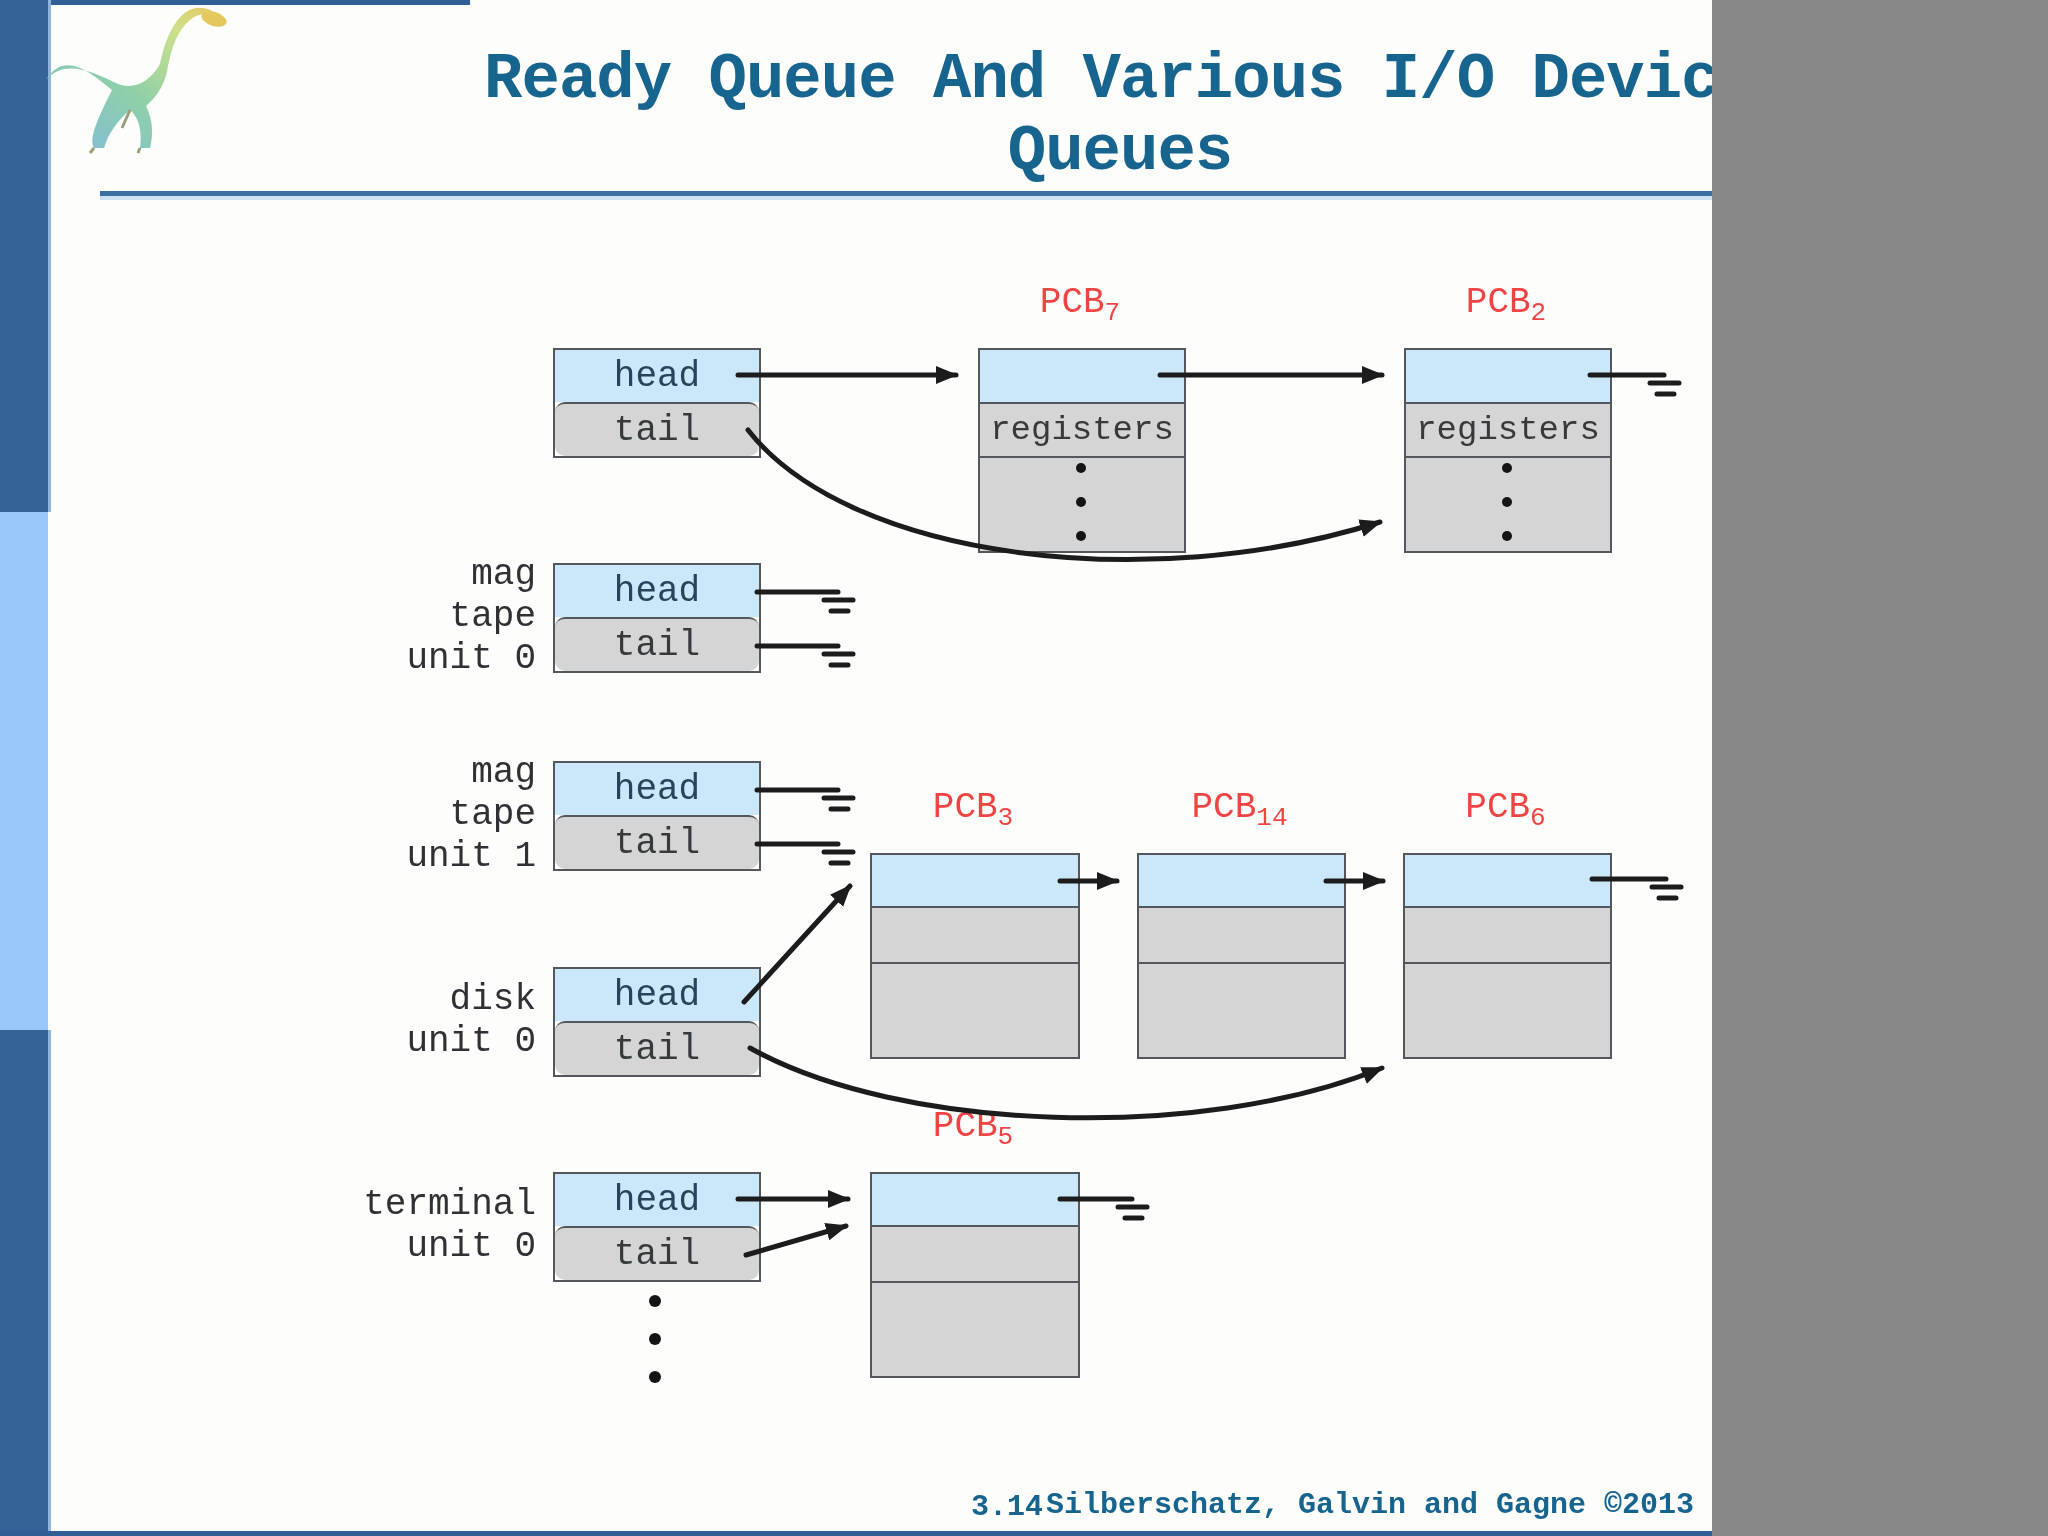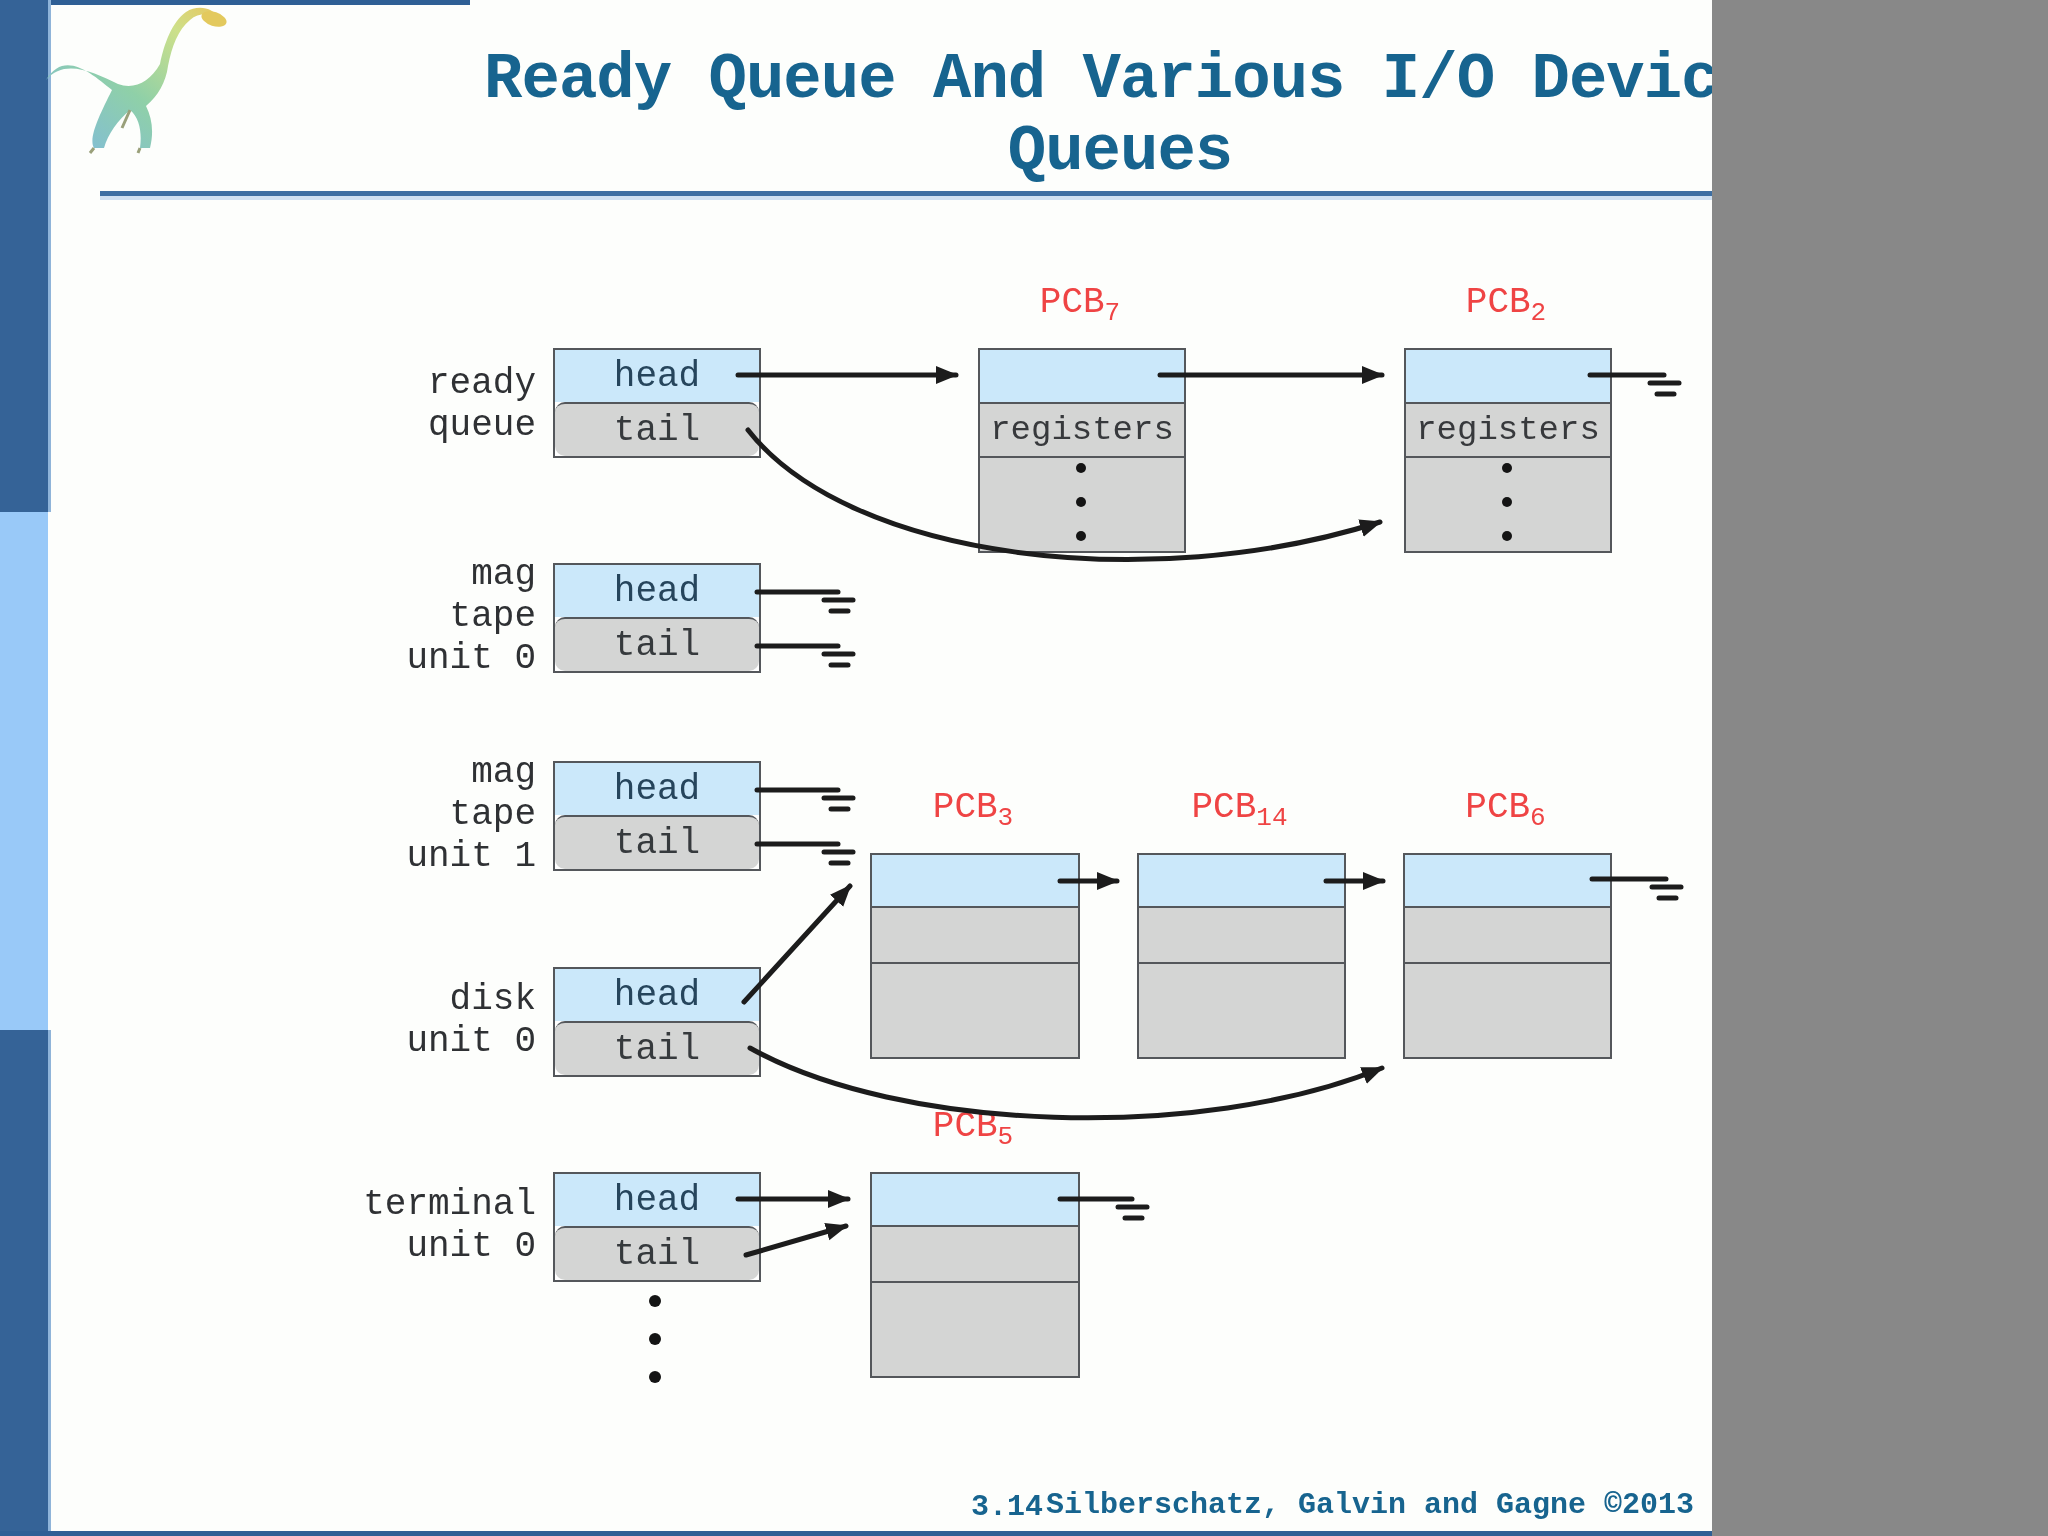--- a/index.html
+++ b/index.html
@@ -78,24 +78,20 @@
              C130,40 136,24 148,14 C156,7 168,6 176,12 C172,2 156,-2 144,6 C130,16 122,38 118,58
              C108,76 92,84 76,78 C52,66 22,52 4,74 Z" fill="url(#dg1)"></path>
     <ellipse cx="172" cy="13" rx="13" ry="7" fill="#e3c95d" transform="rotate(18 172 13)"></ellipse>
     <path d="M52,142 L48,147 M88,104 L80,122 M98,142 L96,147" stroke="#9aa07a" stroke-width="3" fill="none"></path>
   </svg>
 
   <div class="title">Ready Queue And Various I/O Device Queues</div>
   <div class="rule"></div>
 
 
-  <div class="qlabel" style="top:363px">
-    <div>ready</div>
-    <div>queue</div>
-  </div>
   <div class="qlabel" style="top:554px">
     <div>mag</div>
     <div>tape</div>
     <div>unit 0</div>
   </div>
   <div class="qlabel" style="top:752px">
     <div>mag</div>
     <div>tape</div>
     <div>unit 1</div>
   </div>

